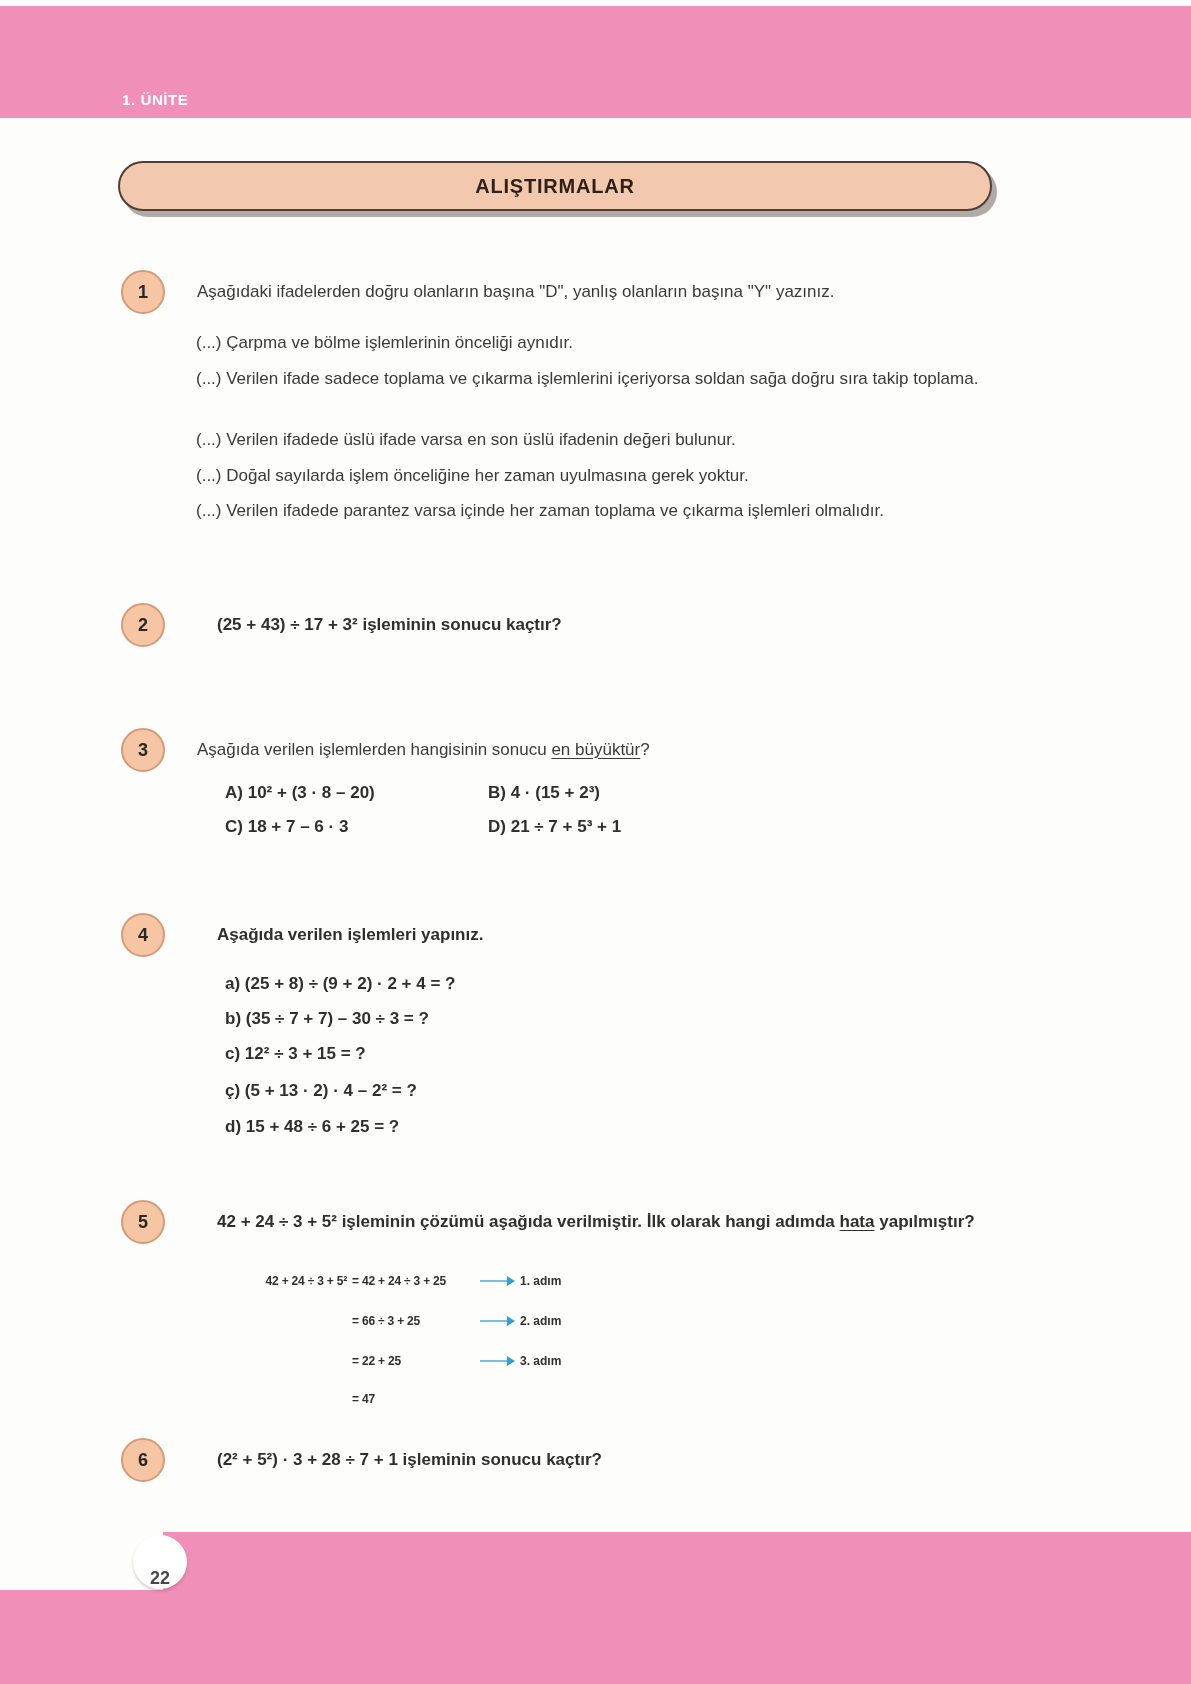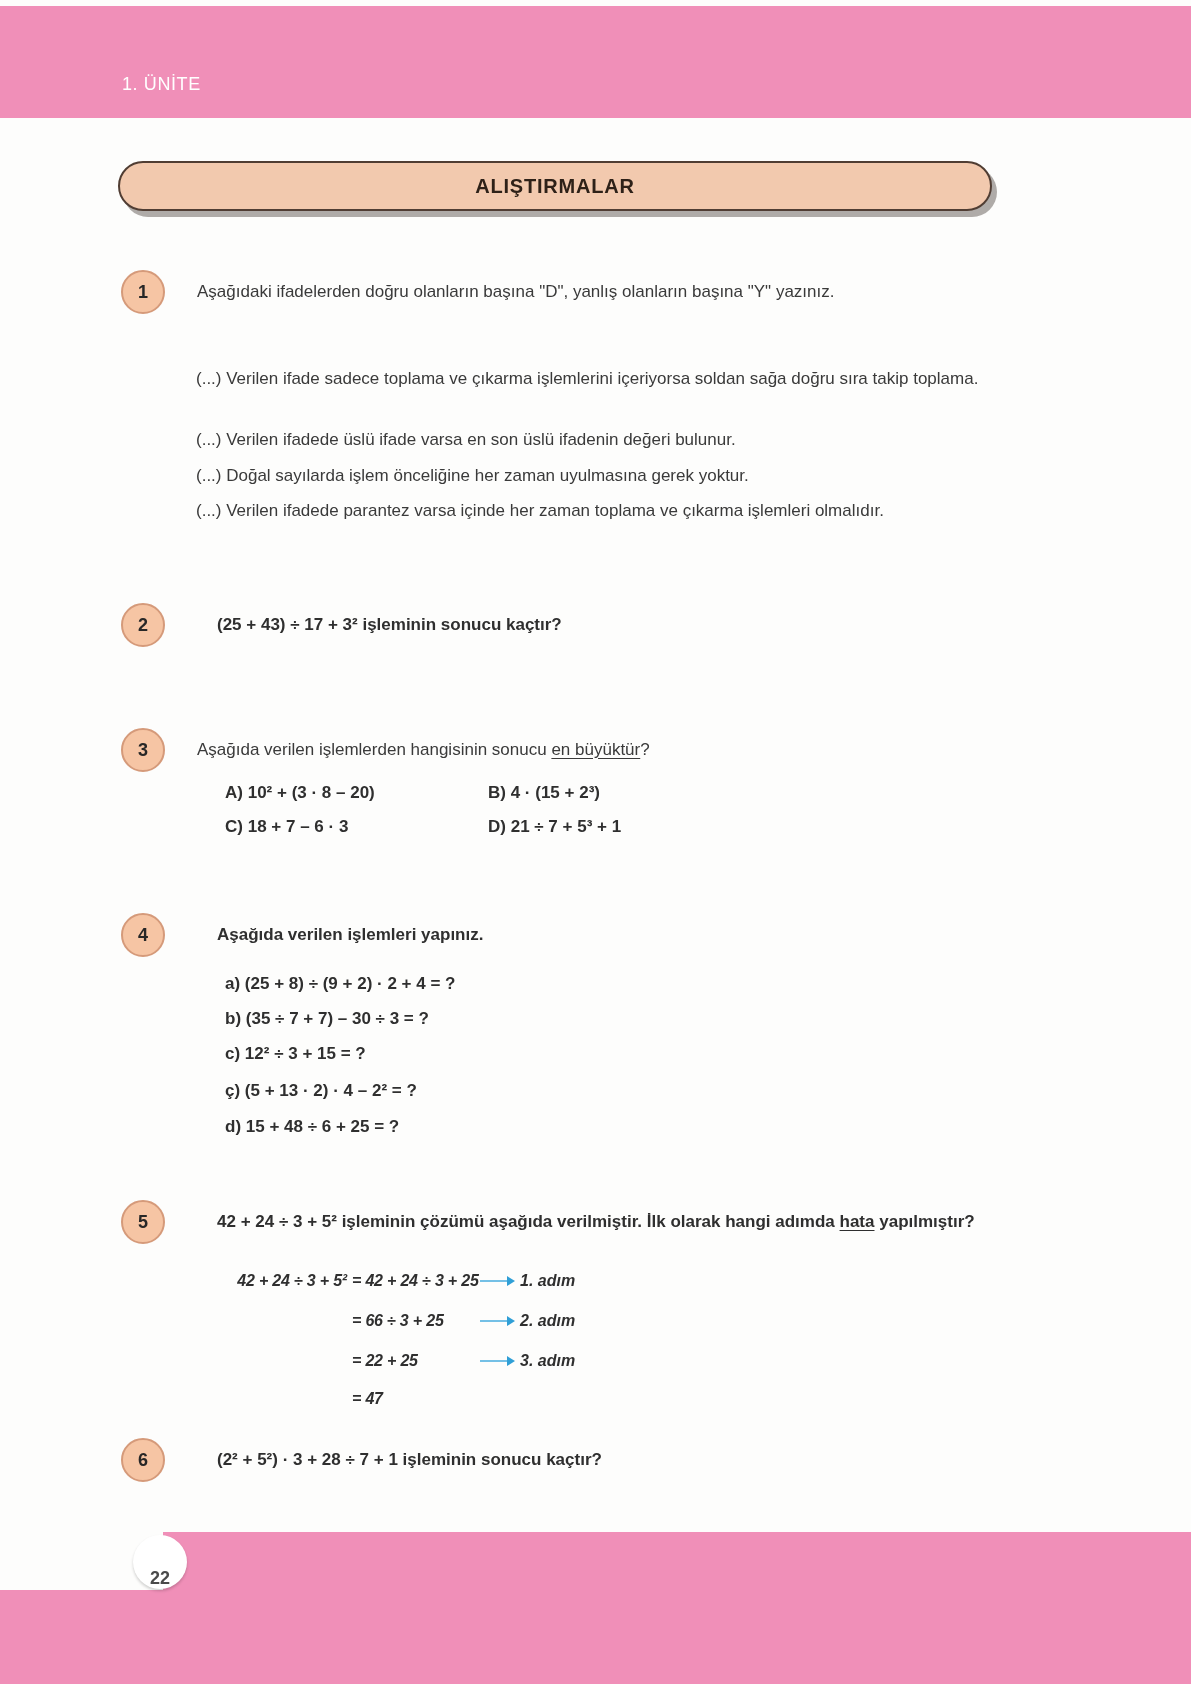--- a/index.html
+++ b/index.html
@@ -5,22 +5,22 @@
   html,body{margin:0;padding:0;background:#e8e8e8;}
   .page{
     position:relative;width:1191px;height:1684px;margin:0 auto;
     background:#fdfdfc;overflow:hidden;
     font-family:"Liberation Sans","DejaVu Sans",sans-serif;
     color:#3a3a3a;
   }
   
   .top-band{position:absolute;left:0;top:6px;width:100%;height:112px;background:#f08fb8;}
   .unit-label{
-    position:absolute;left:122px;bottom:23px;
-    color:#ffffff;font-weight:normal;font-size:18px;letter-spacing:.6px;
+    position:absolute;left:122px;bottom:10px;
+    color:#ffffff;font-weight:bold;font-size:15px;letter-spacing:.6px;
   }
   
   .title-pill{
     position:absolute;left:118px;top:161px;width:874px;height:50px;
     background:#f2c9ae;border:2px solid #503d33;border-radius:28px;
     box-shadow:5px 6px 0 rgba(112,104,99,.55);
     display:flex;align-items:center;justify-content:center;box-sizing:border-box;
   }
   .title-pill .title-text{font-weight:bold;font-size:20px;color:#2e2118;letter-spacing:.8px;}
   
@@ -30,21 +30,21 @@
     display:flex;align-items:center;justify-content:center;
     font-weight:bold;font-size:18px;color:#272727;
   }
   
   .t{position:absolute;font-size:17px;line-height:26px;}
   .math{font-weight:bold;color:#2f2f2f;margin-left:20px;}
   .u{text-decoration:underline;text-underline-offset:3px;}
   .qitem{left:150px;width:845px;text-indent:46px;text-align:justify;}
   .opt{white-space:nowrap;}
   
-  .step{position:absolute;left:0;width:100%;height:26px;font-size:16px;line-height:26px;letter-spacing:-.2px;font-style:italic;}
+  .step{position:absolute;left:0;width:100%;height:26px;font-size:12px;line-height:26px;letter-spacing:-.2px;}
   .step-lhs{position:absolute;left:180px;width:147px;text-align:right;white-space:nowrap;}
   .step-rhs{position:absolute;left:332px;white-space:nowrap;}
   .step-label{position:absolute;left:520px;font-weight:bold;color:#2f2f2f;letter-spacing:0;}
   .arrow{position:absolute;left:480px;top:12px;width:27px;height:2px;background:#74c0e6;}
   .arrow::after{
     content:"";position:absolute;right:-8px;top:-4px;
     border-left:8px solid #2f9fd6;border-top:5px solid transparent;border-bottom:5px solid transparent;
   }
   
   .bottom-band-main{position:absolute;left:163px;top:1532px;right:0;bottom:0;background:#f08fb8;}
@@ -66,20 +66,21 @@
   </div>
 
   <div class="title-pill">
     <span class="title-text">ALIŞTIRMALAR</span>
   </div>
 
   <div class="qcircle" style="top:270px">
     <span>1</span>
   </div>
   <div class="t" style="left:197px;top:279px;width:830px">Aşağıdaki ifadelerden doğru olanların başına "D", yanlış olanların başına "Y" yazınız.</div>
+  <div class="t qitem" style="top:330px">(...) Çarpma ve bölme işlemlerinin önceliği aynıdır.</div>
   <div class="t qitem" style="top:366px">(...) Verilen ifade sadece toplama ve çıkarma işlemlerini içeriyorsa soldan sağa doğru sıra takip toplama.</div>
   <div class="t qitem" style="top:427px">(...) Verilen ifadede üslü ifade varsa en son üslü ifadenin değeri bulunur.</div>
   <div class="t qitem" style="top:463px">(...) Doğal sayılarda işlem önceliğine her zaman uyulmasına gerek yoktur.</div>
   <div class="t qitem" style="top:498px">(...) Verilen ifadede parantez varsa içinde her zaman toplama ve çıkarma işlemleri olmalıdır.</div>
 
   <div class="qcircle" style="top:603px">
     <span>2</span>
   </div>
   <div class="t math" style="left:197px;top:612px;width:830px">(25 + 43) ÷ 17 + 3² işleminin sonucu kaçtır?</div>
 

